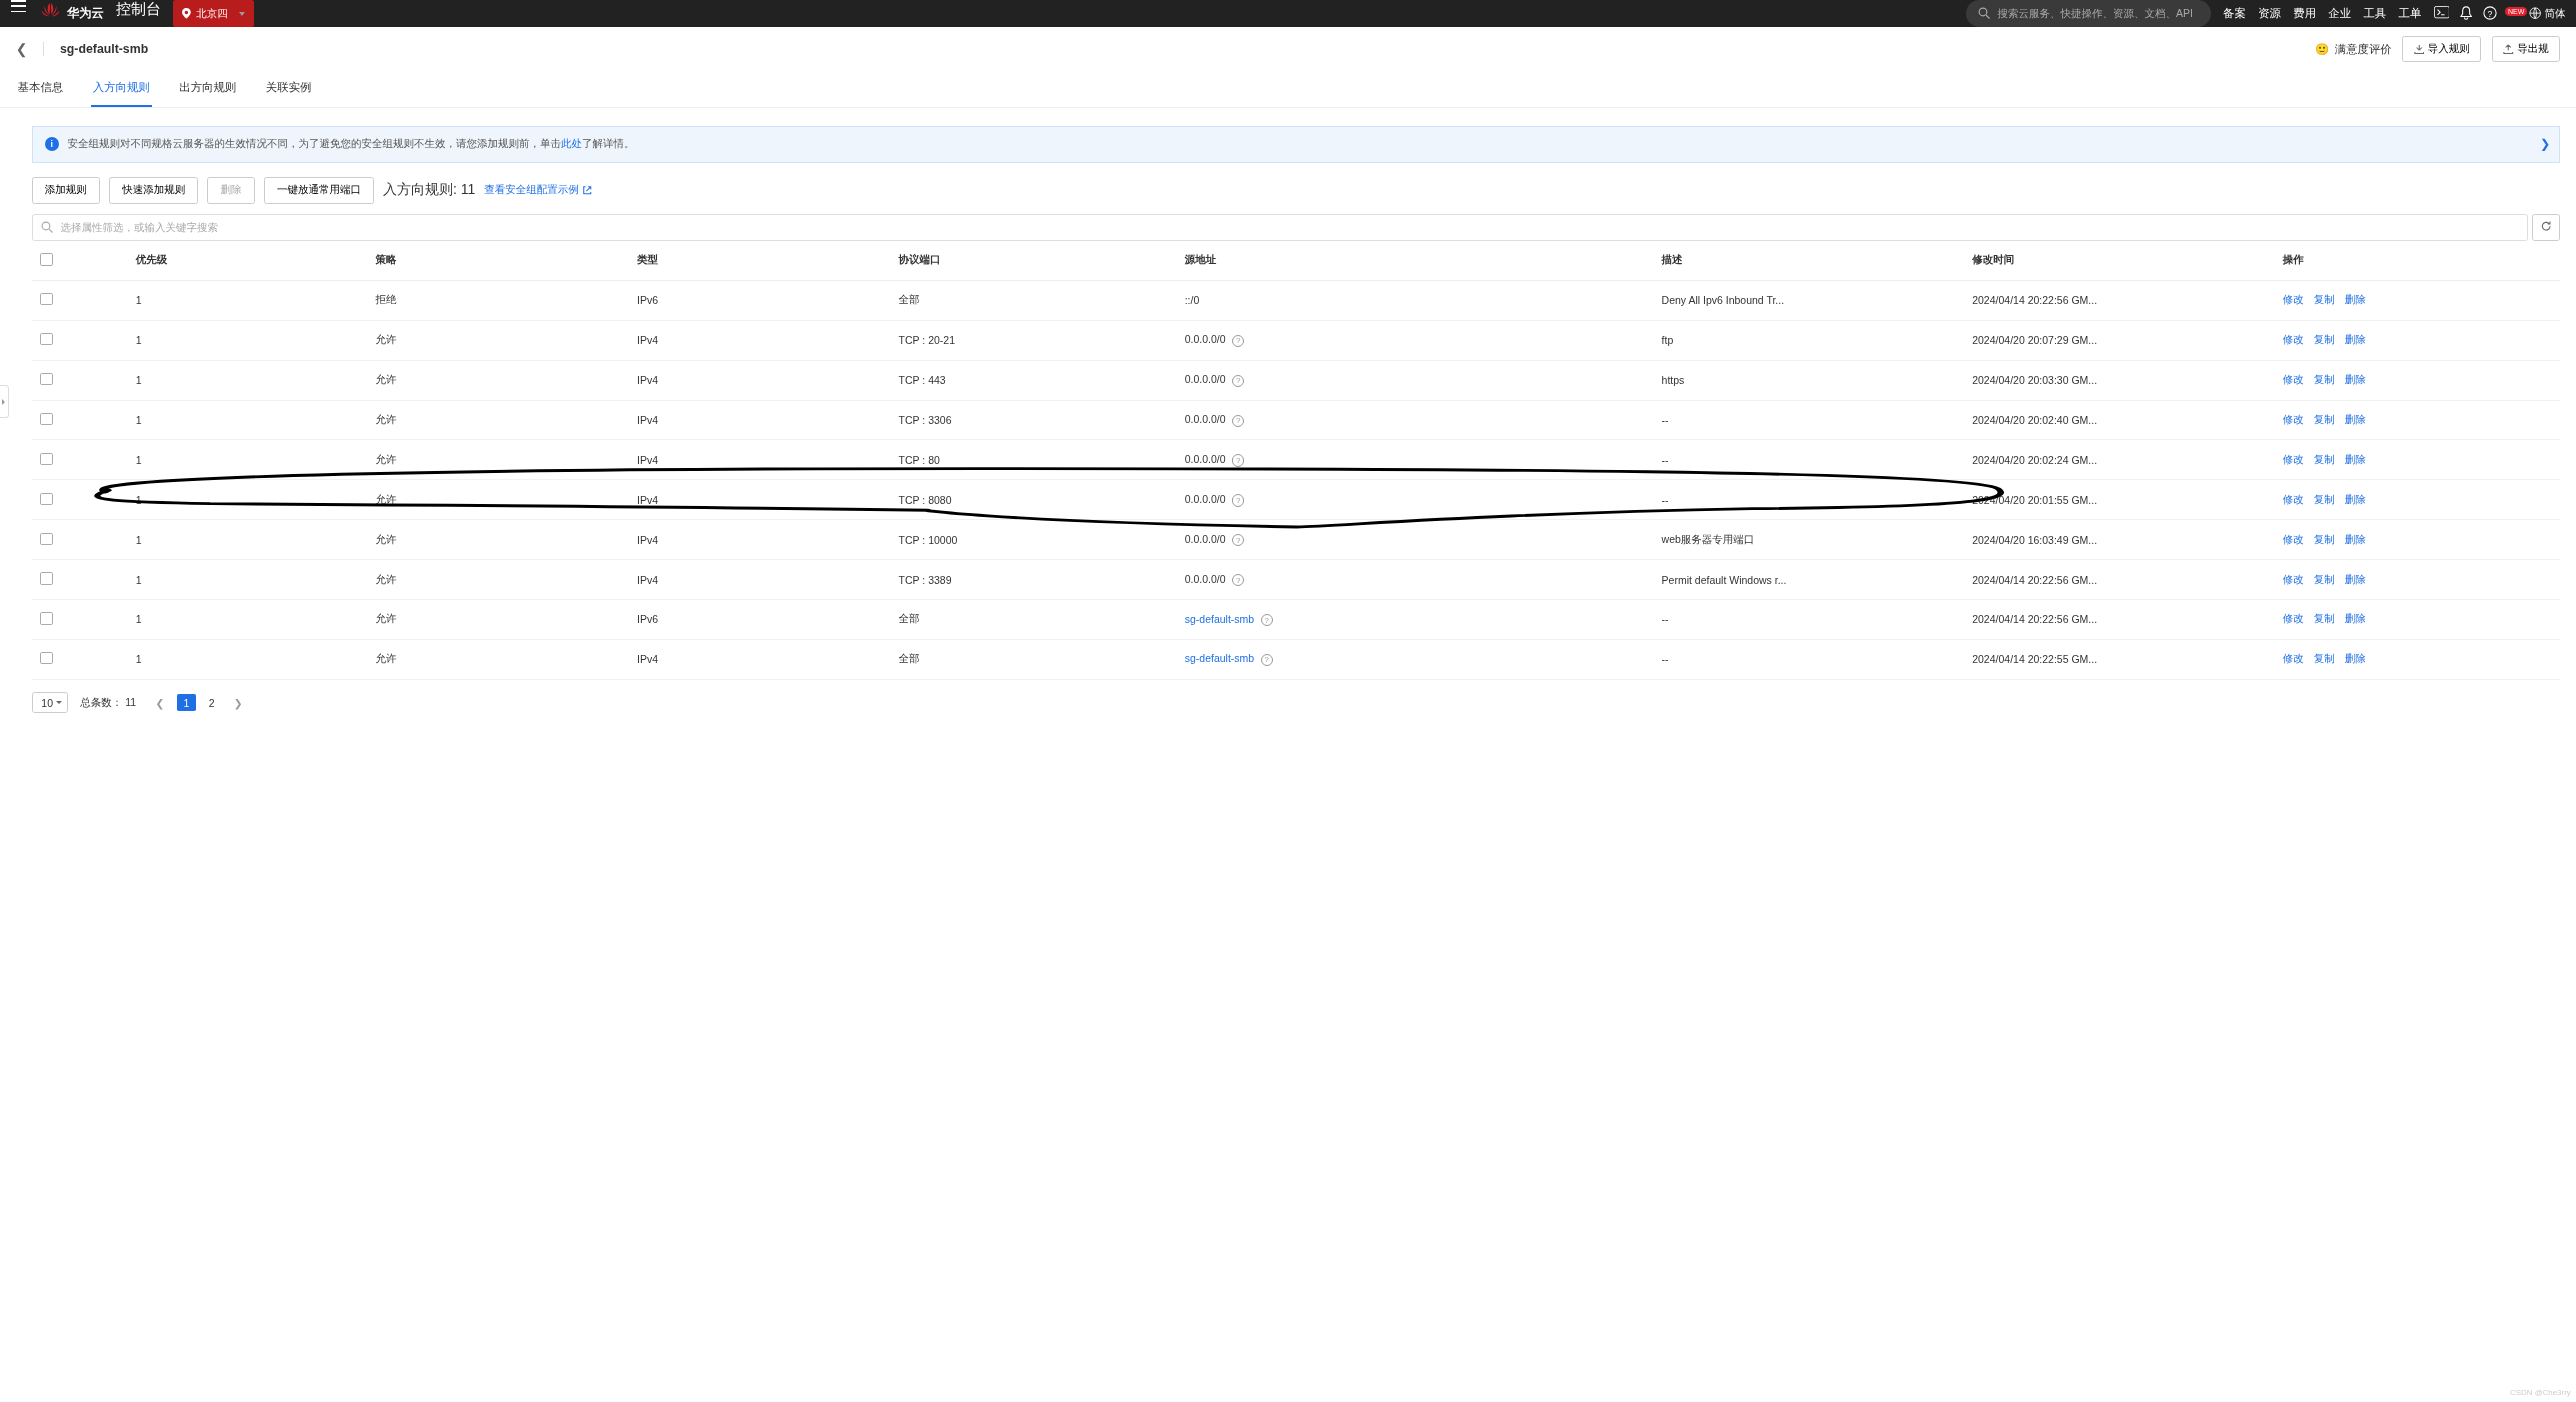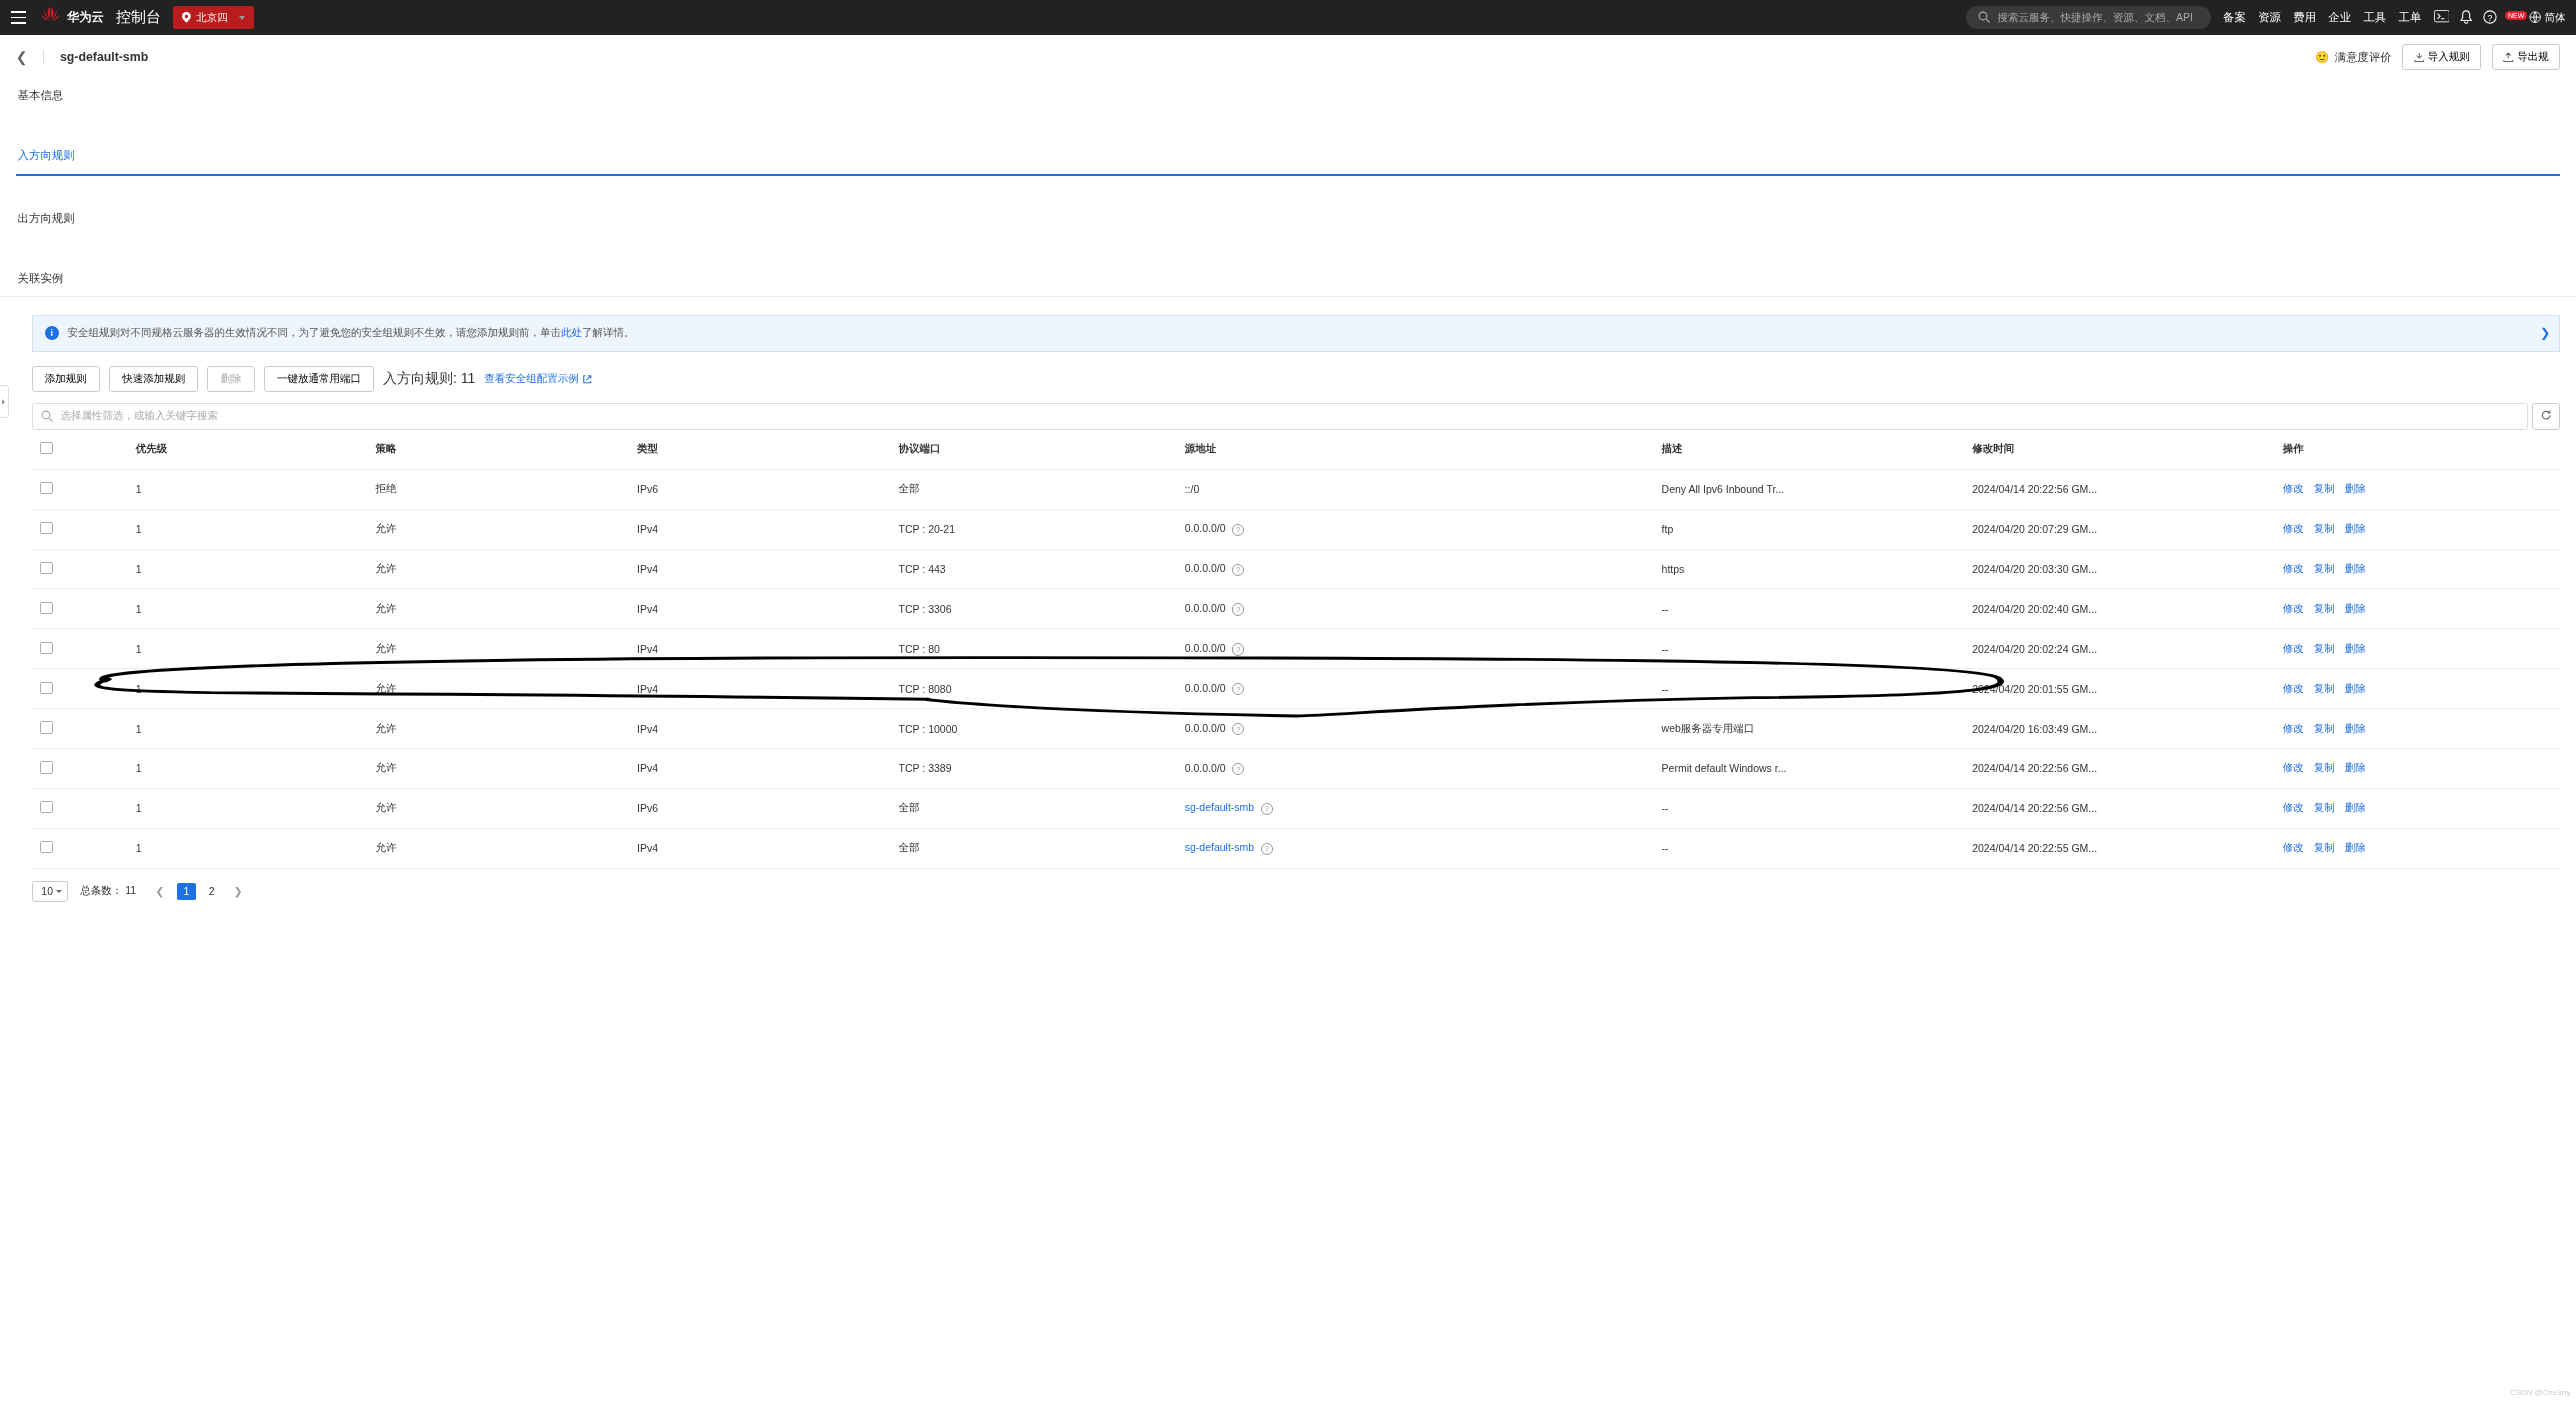--- a/index.html
+++ b/index.html
@@ -1,19 +1,19 @@
 <!DOCTYPE html>
 <html style="font-size:14px"><head>
 <meta charset="utf-8">
 <style>
 * { margin:0; padding:0; box-sizing:border-box; font-family: "Microsoft YaHei", Arial, sans-serif; }
 body { background:#fff; font-size:10.5px; color:#333; overflow-x:hidden; }
 
 
-.top-header { background:#222; height:35px; display:flex; align-items:center; padding:0 10.5px; color:#fff; gap:12.3px; }
+.top-header { background:#222; height:27px; display:flex; padding:0 10.5px; color:#fff; gap:12.3px; }
 .hamburger { width:15.8px; height:12.3px; display:flex; flex-direction:column; justify-content:space-between; cursor:pointer; }
 .hamburger span { height:1.8px; background:#fff; }
 .logo { display:flex; align-items:center; gap:5.3px; }
 .logo-icon svg { width:23px; height:23px; }
 .logo-text { font-size:12.3px; font-weight:bold; }
 .console-label { font-size:15px; }
 .region-select { background:#b91c1c; padding:4.4px 26px 4.4px 8.8px; border-radius:2.6px; display:flex; align-items:center; gap:5.3px; position:relative; cursor:pointer; }
 .region-select::after { content:""; position:absolute; right:8.8px; border-left:3.5px solid transparent; border-right:3.5px solid transparent; border-top:4.4px solid #999; }
 .search-bar { background:#3a3a3a; border-radius:14px; padding:4.4px 12.3px; display:flex; align-items:center; gap:7px; color:#aaa; min-width:245px; margin-left:auto; }
 .search-bar svg { width:12.3px; height:12.3px; }
@@ -27,21 +27,21 @@
 
 .page-header { display:flex; align-items:center; padding:8.8px 15.8px; border-bottom:none; gap:15.8px; }
 .back-chevron { font-size:14px; color:#666; cursor:pointer; }
 .vline { width:0.9px; height:14px; background:#ddd; }
 .page-title { font-size:12.3px; font-weight:bold; }
 .header-right { margin-left:auto; display:flex; align-items:center; gap:10.5px; }
 .smile-feedback { display:flex; align-items:center; gap:5.3px; cursor:pointer; font-size:11.4px; }
 .outline-btn { border:0.9px solid #ccc; background:#fff; padding:5.3px 10.5px; border-radius:2.6px; cursor:pointer; font-size:10.5px; display:flex; align-items:center; gap:3.5px; }
 
 
-.tabs { display:flex; gap:26px; padding:0 15.8px; border-bottom:0.9px solid #eee;flex-direction:column; }
+.tabs { display:flex; gap:26px; padding:0 15.8px; border-bottom:0.9px solid #eee; }
 .tab { padding:8.8px 1.8px 10.5px; font-size:11.4px; cursor:pointer; color:#333; }
 .tab.active { color:#1f6fe5; border-bottom:2.6px solid #1f6fe5; font-weight:500; }
 
 
 .content-wrap { padding:17.5px 15.8px 17.5px 31.5px; position:relative; }
 .info-banner { background:#eef5fd; border:0.9px solid #cfe3f7; padding:10.5px 12.3px; display:flex; align-items:center; gap:8.8px; font-size:10.5px; color:#555; margin-bottom:14px; position:relative; }
 .info-banner .info-icon { width:14px; height:14px; border-radius:50%; background:#1f6fe5; color:#fff; display:flex; align-items:center; justify-content:center; font-size:8.8px; font-weight:bold; }
 .info-banner a { color:#1f6fe5; text-decoration:none; }
 .info-close { position:absolute; right:8.8px; color:#1f6fe5; cursor:pointer; font-size:12.3px; }
 

